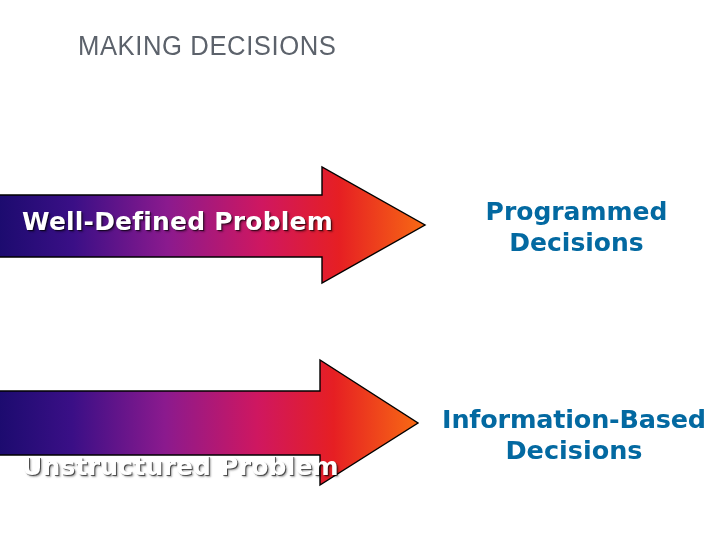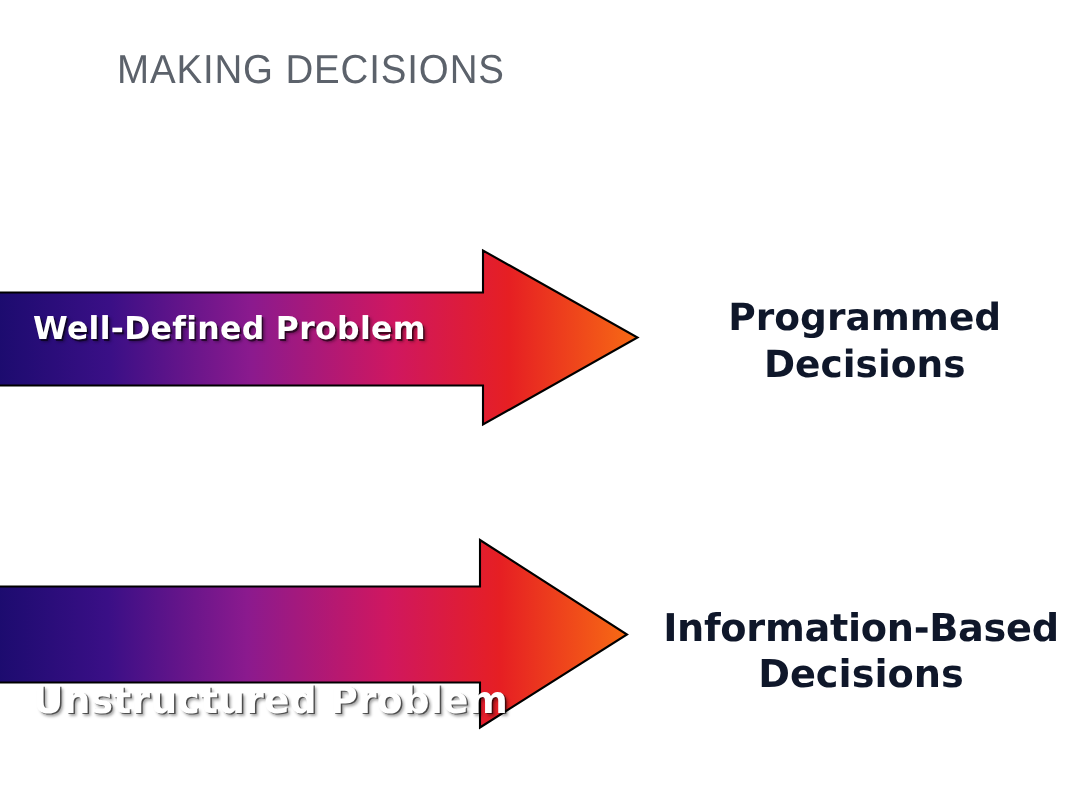--- a/index.html
+++ b/index.html
@@ -55,33 +55,33 @@
     font-weight: 700;
     white-space: nowrap;
     text-shadow:
        1px 1px 0 rgba(0,0,0,0.55),
        2px 2px 2px rgba(0,0,0,0.35);
     letter-spacing: 0.2px;
   }
   #arrow-label-1 {
     left: 22px;
     top: 207px;
-    font-size: 21px;
+    font-size: 25px;
   }
   #arrow-label-2 {
     left: 22px;
     top: 404px;
     font-size: 25px;
     margin-top: 48px;
   }
 
   
   .outcome {
     position: absolute;
-    color: #0f172a;
+    color: #0369a1;
     font-family: "DejaVu Sans", sans-serif;
     font-weight: 700;
     text-align: center;
     line-height: 1.22;
     white-space: nowrap;
   }
   #outcome-1 {
     left: 433px;
     top: 197px;
     width: 287px;

